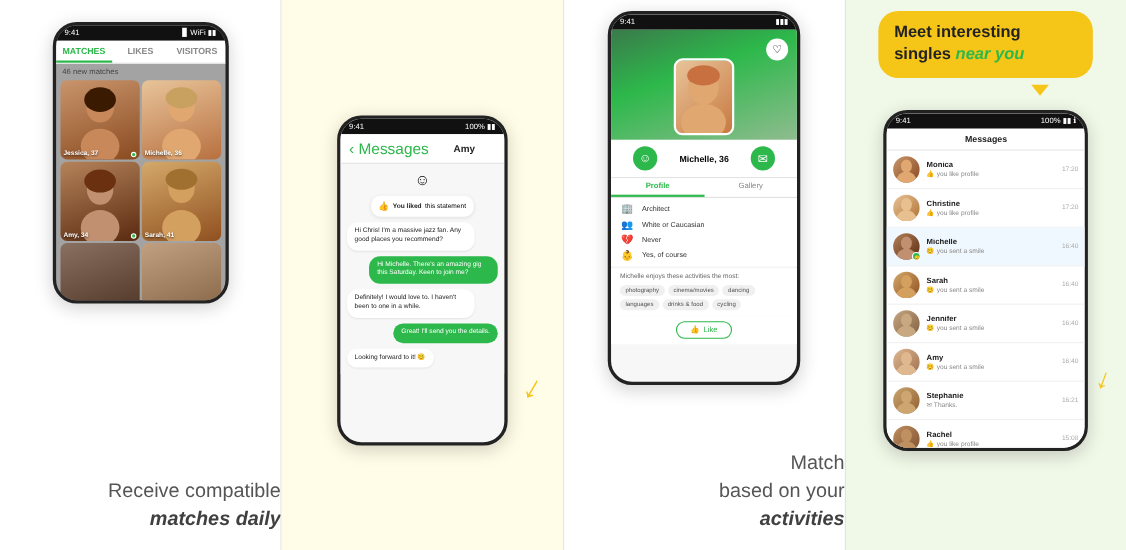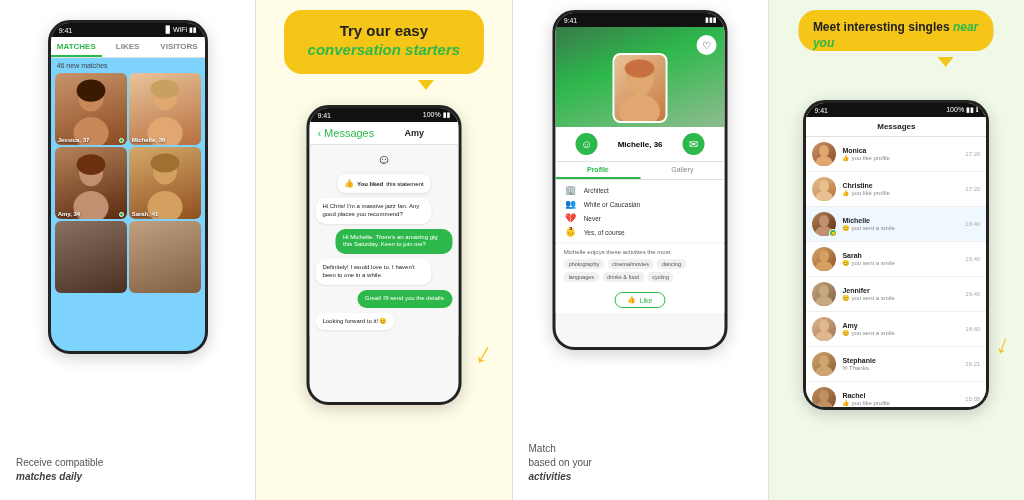--- a/index.html
+++ b/index.html
@@ -24,25 +24,25 @@
     }
 
     
     .panel-1 {
       background: #fff;
       border-right: 1px solid #e0e0e0;
     }
 
     .panel-1 .phone-frame {
       width: 160px;
-      height: 334px;
+      height: 256px;
       border: 3px solid #222;
       border-radius: 22px;
       overflow: hidden;
-      background: #7dd3fc;
+      background: #a3a3a3;
       position: absolute;
       top: 20px;
       left: 50%;
       transform: translateX(-50%);
       box-shadow: 0 4px 16px rgba(0,0,0,0.18);
     }
 
     .phone-status-bar {
       background: #111;
       color: #fff;
@@ -171,21 +171,21 @@
       background: #fff;
       display: flex;
       align-items: center;
       padding: 5px 8px;
       border-bottom: 1px solid #e0e0e0;
       font-size: 8px;
     }
 
     .chat-back {
       color: #2db84b;
-      font-size: 11px;
+      font-size: 14px;
       margin-right: 4px;
     }
 
     .chat-title {
       font-weight: 700;
       font-size: 9px;
       color: #222;
       flex: 1;
       text-align: center;
     }
@@ -414,24 +414,24 @@
       background: #f0f8e8;
     }
 
     .panel-4-bubble {
       position: absolute;
       top: 10px;
       left: 50%;
       transform: translateX(-50%);
       background: #f5c518;
       border-radius: 18px;
-      padding: 10px 14px 0;
+      padding: 10px 14px 12px;
       width: 195px;
       text-align: left;
-      font-size: 12px;
+      font-size: 15px;
       font-weight: 700;
       color: #222;
       line-height: 1.3;
       z-index: 2;
     }
 
     .panel-4-bubble .highlight {
       color: #2db84b;
       font-style: italic;
     }
@@ -533,24 +533,24 @@
     }
 
     .msg-item.highlighted {
       background: #f0f8ff;
     }
 
     
     .bottom-label {
       position: absolute;
       bottom: 16px;
-      left: 16px;
+      left: 0;
       right: 0;
-      text-align: left;
-      font-size: 10px;
+      text-align: right;
+      font-size: 18px;
       color: #555;
       line-height: 1.4;
     }
 
     .bottom-label strong {
       color: #404040;
       font-weight: 900;
       font-style: italic;
     }
   </style>
@@ -612,24 +612,20 @@
       </div>
     </div>
   </div>
   <div class="bottom-label">
     <span>Receive compatible</span><br>
     <strong>matches daily</strong>
   </div>
 </div>
 
 <div class="panel panel-2">
-  <div class="speech-bubble">
-    <span>Try our easy</span><br>
-    <span class="highlight">conversation starters</span>
-  </div>
   <div class="phone-frame">
     <div class="phone-status-bar">
       <span>9:41</span>
       <span>100% ▮▮</span>
     </div>
     <div class="chat-header">
       <span class="chat-back">‹ Messages</span>
       <span class="chat-title">Amy</span>
     </div>
     <div class="chat-body">

